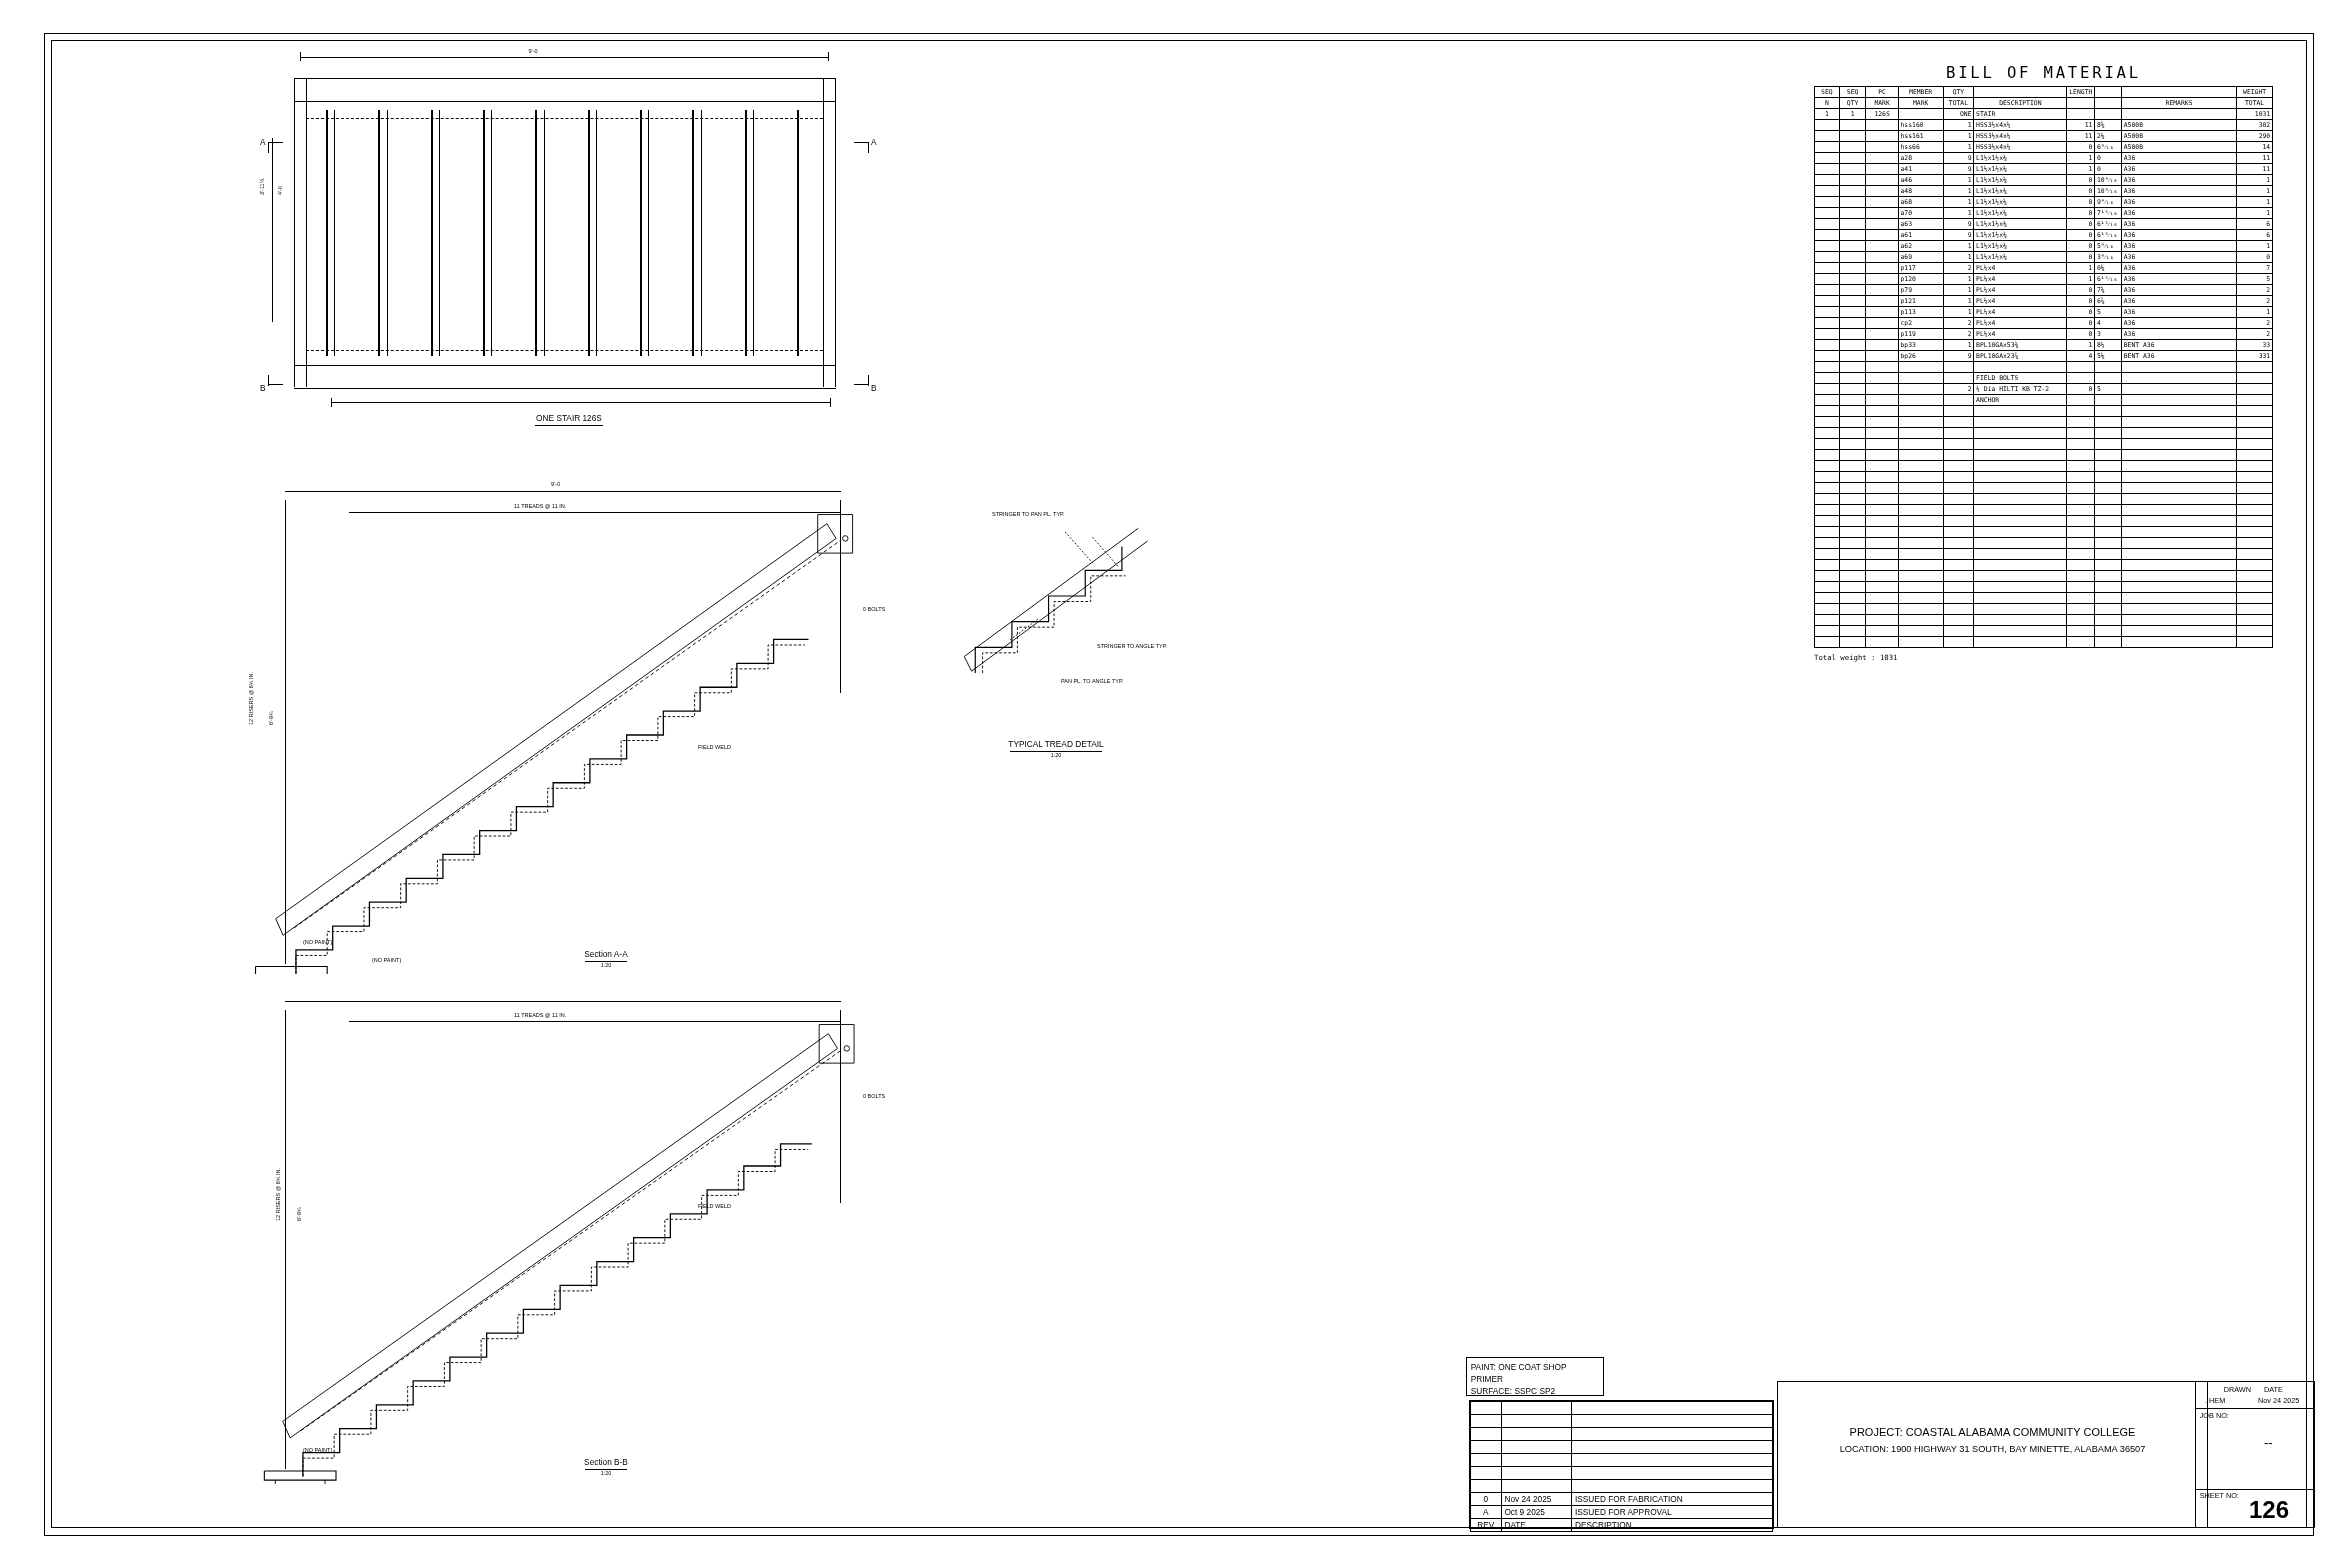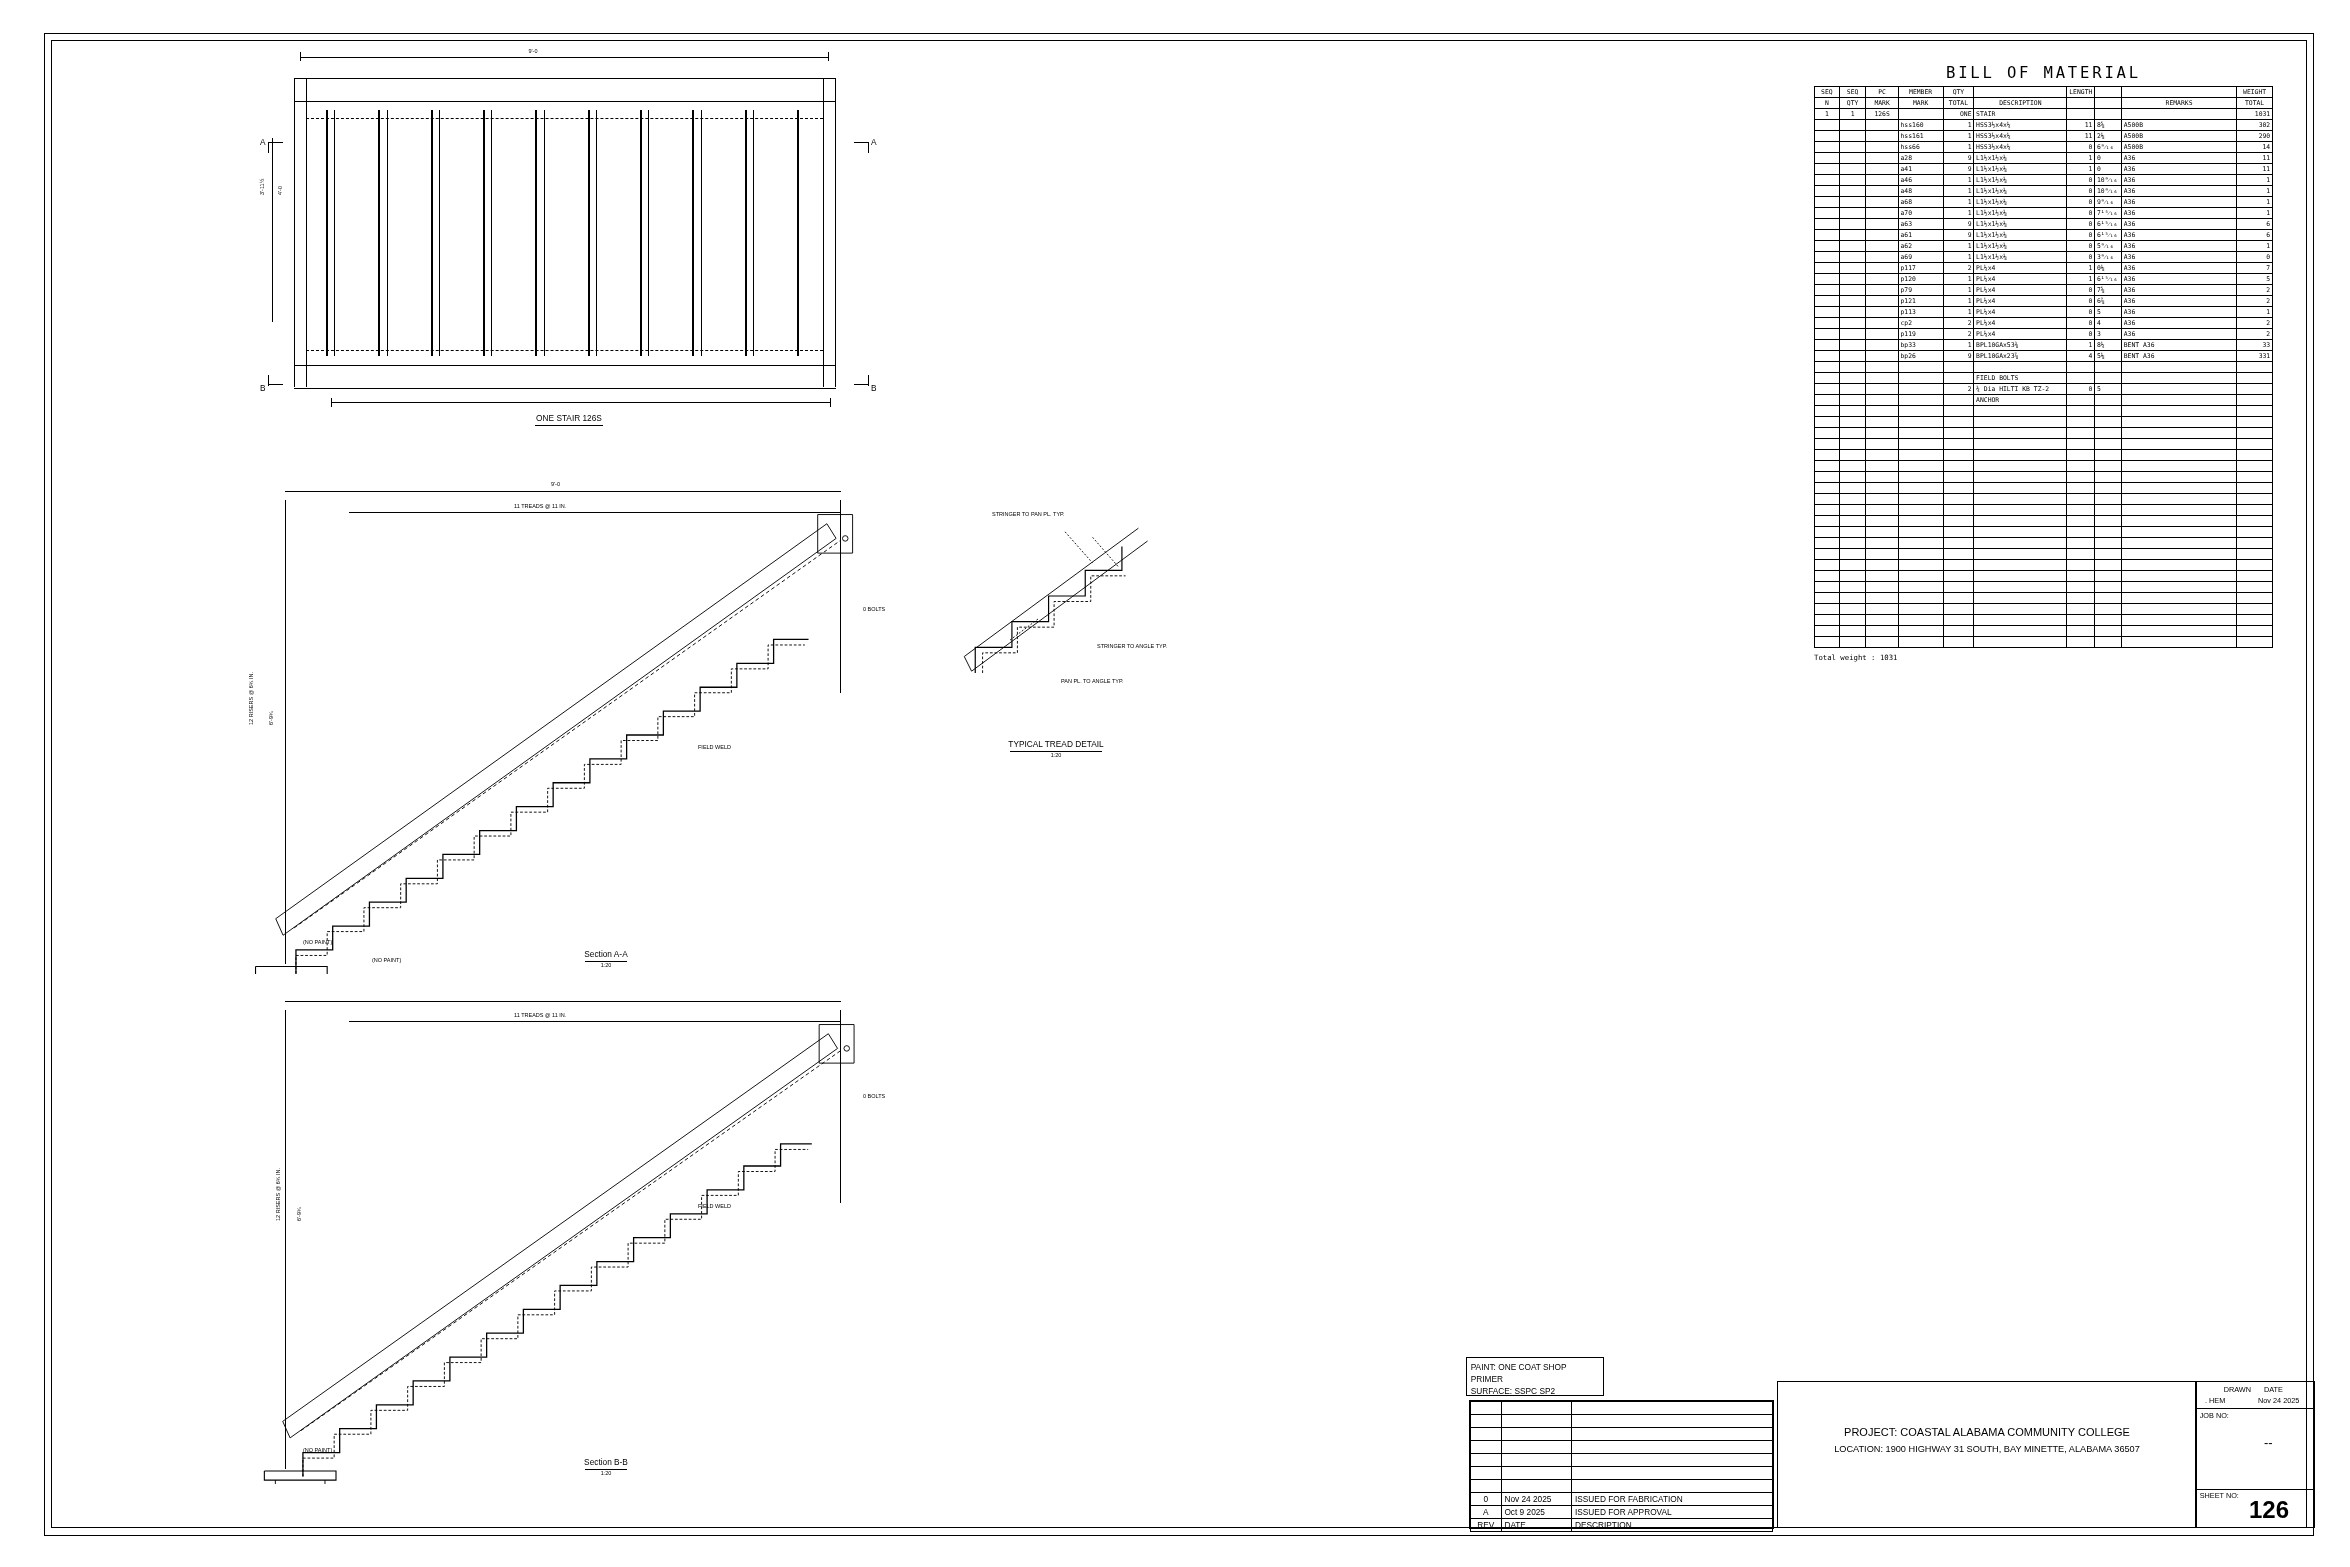--- a/index.html
+++ b/index.html
@@ -32,21 +32,21 @@
   .c-wt{width:31px;text-align:right;}
   .totalw{margin-top:5.5px;font-family:"DejaVu Sans Mono",monospace;font-size:7.3px;}
   .emptyrow td{height:10px;}
   #paintbox{position:absolute;left:1466px;top:1357px;width:138px;height:39px;border:0.9px solid #000;font-size:8.3px;padding:2.8px 3.7px;box-sizing:border-box;line-height:12px;}
   #revtable{position:absolute;left:1469px;top:1400px;width:303px;height:127px;border:0.9px solid #000;}
   #revtable table{border-collapse:collapse;width:100%;font-size:8.3px;}
   #revtable td{border:0.9px solid #000;height:12px;padding:0 2.8px;}
   .rv-rev{width:24px;text-align:center;}
   .rv-date{width:64px;}
   .rv-desc{width:auto;margin-left:20px;}
-  #projbox{position:absolute;left:1777px;top:1381px;width:418px;height:145px;border:0.9px solid #000;}
+  #projbox{position:absolute;left:1777px;top:1381px;width:418px;height:145px;border:0.9px solid #000;padding-left:11px;}
   #projbox .pline{position:absolute;left:0;right:0;text-align:center;}
   #drawnbox{position:absolute;left:2195px;top:1381px;width:118px;height:145px;border:0.9px solid #000;}
   #drawnbox .cell{position:absolute;font-size:7.3px;}
 </style>
 </head>
 <body>
 
 <div class="sheet">
   <div class="border-outer"></div>
   <div class="border-inner"></div>

